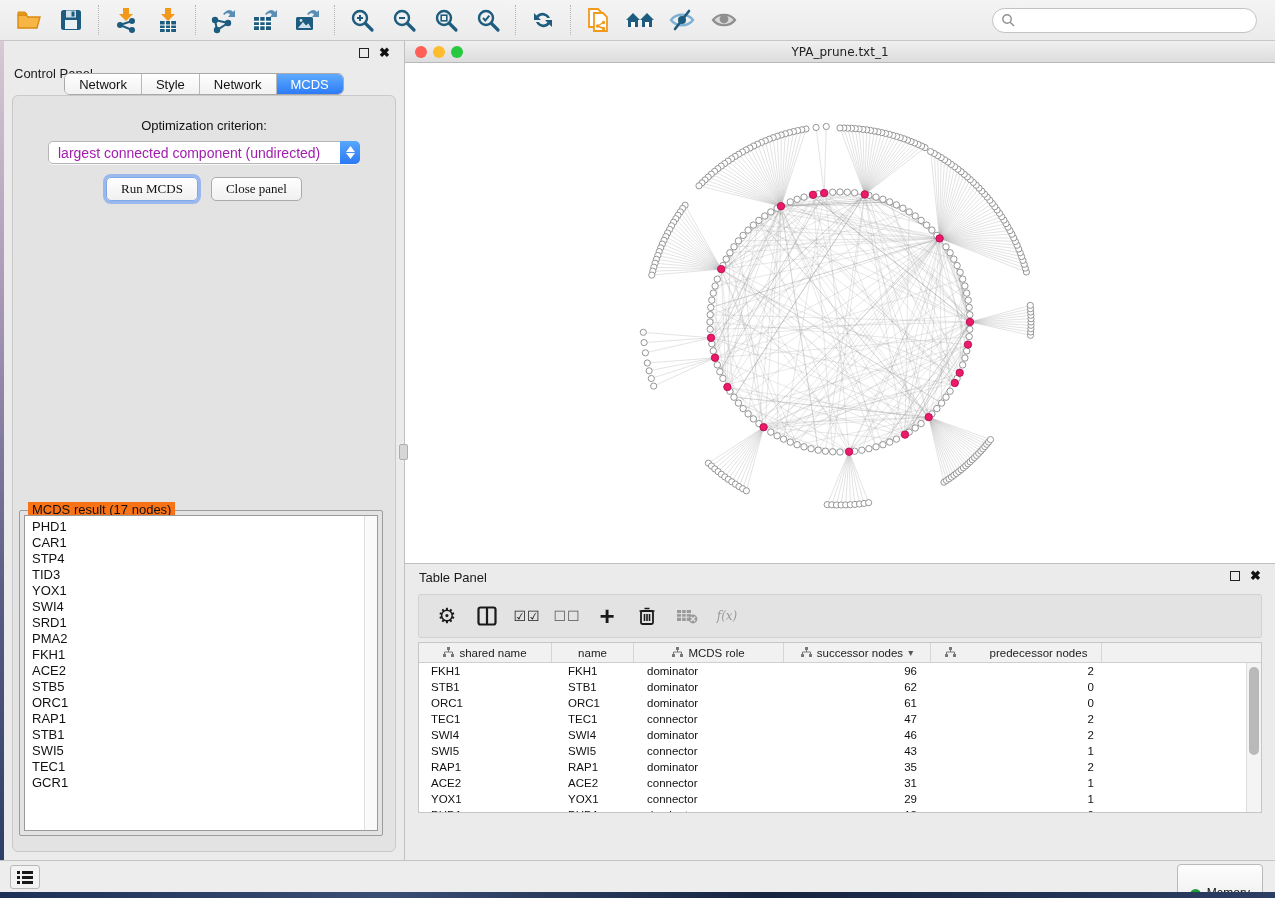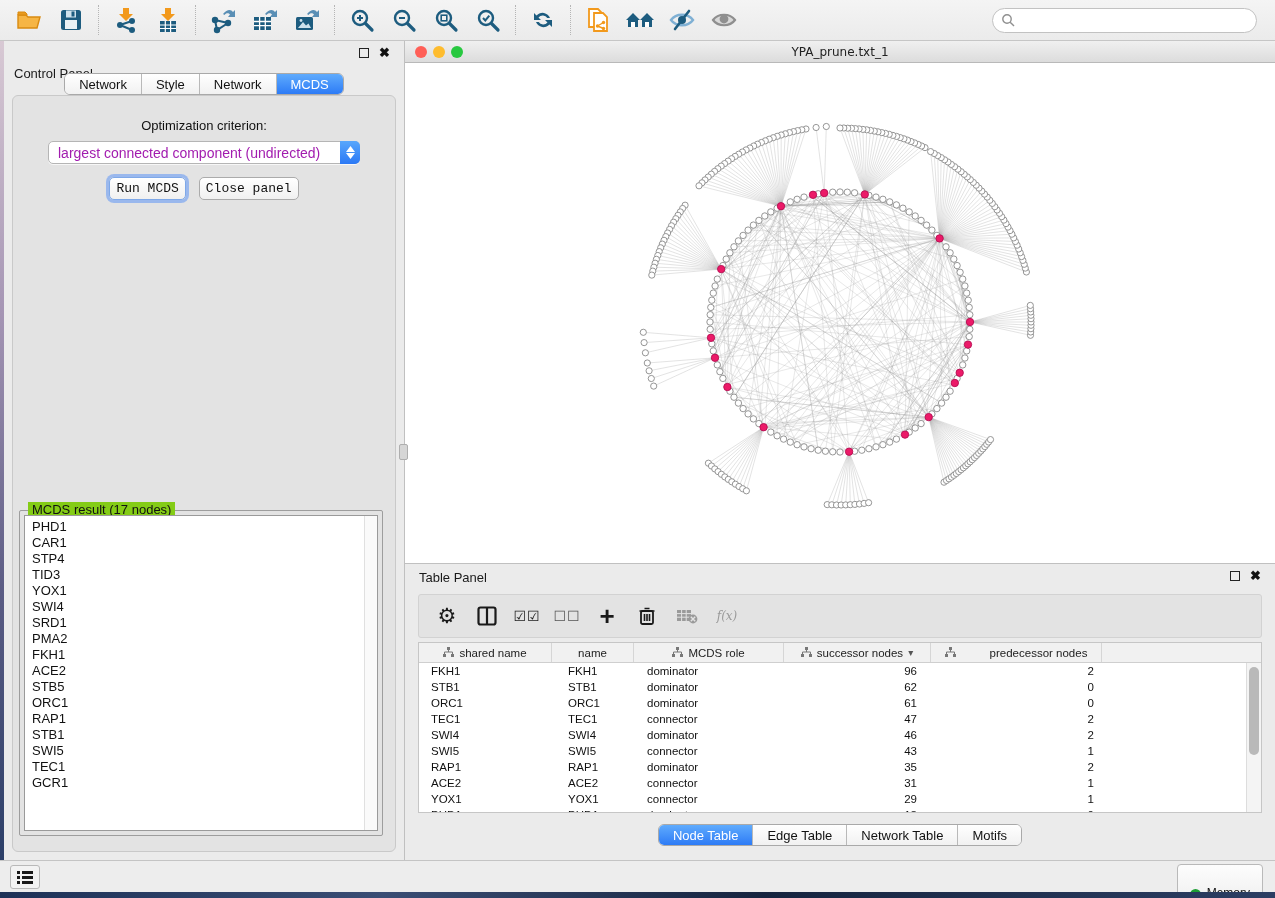--- a/index.html
+++ b/index.html
@@ -29,24 +29,24 @@
   .seg .seg-it:last-child { border-right:none; }
   .seg .seg-it.active { background:linear-gradient(#5fabfd,#2d7bf6); color:#fff; }
   .cp-tabs { position:absolute; left:0; right:0; top:32px; display:flex; justify-content:center; z-index:2; }
   .cp-pane { position:absolute; left:8px; right:8px; top:54px; bottom:8px; background:#e3e3e3; border:1px solid #c9c9c9; border-radius:6px; }
   .crit-label { text-align:center; font-size:13px; color:#111; margin-top:22px; }
   .combo { margin:8px auto 0; width:312px; height:23px; background:#fff; border:1px solid #b5b5b5; border-radius:5px; display:flex; align-items:center; position:relative; box-shadow:0 1px 0 rgba(255,255,255,.7); }
   .combo-text { flex:1; font-size:14px; color:#a21caf; padding-left:9px; white-space:nowrap; overflow:hidden; }
   .combo-cap { width:20px; height:23px; margin-right:-1px; border-radius:0 5px 5px 0; background:linear-gradient(#58a7fc,#2c79f5); display:flex; flex-direction:column; align-items:center; justify-content:center; gap:1px; }
   .combo-cap svg { display:block; }
   .cp-buttons { display:flex; justify-content:center; gap:13px; margin-top:13px; }
-  .mac-btn { font-size:13px; color:#111; background:linear-gradient(#ffffff,#f0f0f0); border:1px solid #ababab; border-radius:5px; padding:3px 6px; font-family:Liberation Mono, monospace; cursor:default; }
+  .mac-btn { font-size:13px; color:#111; background:linear-gradient(#ffffff,#f0f0f0); border:1px solid #ababab; border-radius:5px; padding:3px 14px; font-family:Liberation Serif, serif; cursor:default; }
   .mac-btn.focused { box-shadow:0 0 0 3px rgba(95,150,245,.55); border-color:#7ea8e8; }
   .result-box { position:absolute; left:6px; right:12px; top:414px; bottom:15px; border:1px solid #9d9d9d; border-radius:2px; }
-  .result-legend { position:absolute; top:-9px; left:8px; background:#84cc16; padding:0 4px; font-size:13px; color:#111; }
+  .result-legend { position:absolute; top:-9px; left:8px; background:#f97316; padding:0 4px; font-size:13px; color:#111; }
   .result-list { position:absolute; inset:4px; background:#fff; border:1px solid #9a9a9a; overflow:hidden; }
   .result-scroll { position:absolute; top:0; bottom:0; right:0; width:13px; background:#fafafa; border-left:1px solid #e0e0e0; }
   .result-items { padding:3px 0 0 7px; }
   .result-items div { font-size:13px; color:#111; line-height:16px; }
 
   
   .vsplit { position:absolute; left:399px; top:444px; width:9px; height:16px; background:#d6d6d6; border:1px solid #aeaeae; border-radius:2px; z-index:5; }
 
   
   .netwin { position:absolute; left:405px; top:41px; width:870px; height:522px; }
@@ -1192,28 +1192,20 @@
             <div class="tcell" style="width: 82px; padding-left: 16px; text-align: left;">PHD1</div>
             <div class="tcell" style="width: 150px; padding-left: 13px; text-align: left;">dominator</div>
             <div class="tcell" style="width: 147px; padding-right: 14px; text-align: right;">18</div>
             <div class="tcell" style="width: 171px; padding-right: 8px; text-align: right;">0</div>
           </div>
         </div>
       <div class="vscroll">
           <div class="vthumb"></div>
         </div>
     </div>
-    <div class="tp-tabs">
-      <div class="seg" id="tp-seg">
-          <span class="seg-it active">Node Table</span>
-          <span class="seg-it">Edge Table</span>
-          <span class="seg-it">Network Table</span>
-          <span class="seg-it">Motifs</span>
-        </div>
-    </div>
   </div>
 
   <div class="statusbar">
     <span class="sb-left">
       <svg width="16" height="13" viewBox="0 0 16 13">
         <rect x="0" y="0" width="3" height="3" fill="#1a1a1a"></rect>
           <rect x="0" y="5" width="3" height="3" fill="#1a1a1a"></rect>
           <rect x="0" y="10" width="3" height="3" fill="#1a1a1a"></rect>
         <rect x="5" y="0" width="11" height="3" fill="#1a1a1a"></rect>
           <rect x="5" y="5" width="11" height="3" fill="#1a1a1a"></rect>

